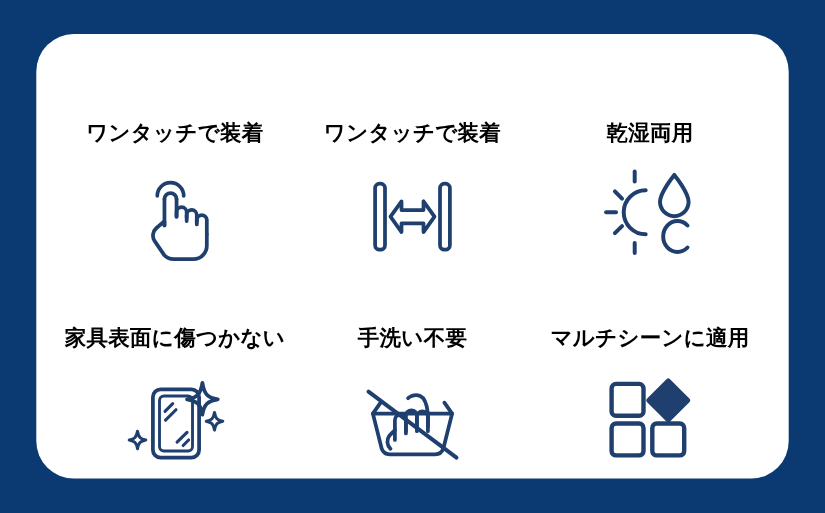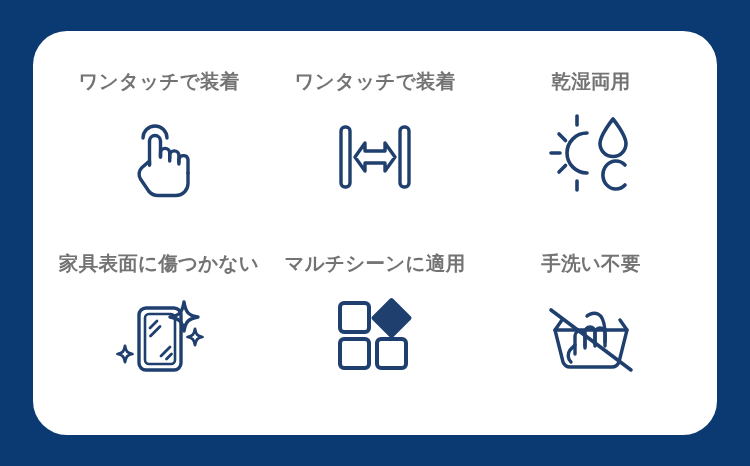--- a/index.html
+++ b/index.html
@@ -43,27 +43,28 @@
   .feature-cell {
     display: flex;
     flex-direction: column;
     align-items: center;
     justify-content: flex-start;
     padding-top: 18px;
     box-sizing: border-box;
   }
 
   .feature-label {
-    color: #737373;
+    color: #000000;
     font-size: 19.5px;
     font-weight: bold;
     letter-spacing: 0.3px;
     line-height: 1.1;
     white-space: nowrap;
     text-align: center;
+    margin-top: 40px;
   }
 
   .feature-icon {
     margin-top: 22px;
     display: flex;
     align-items: center;
     justify-content: center;
     width: 96px;
     height: 86px;
   }
@@ -155,49 +156,49 @@
           <path d="M71 6 C72.6 16.4 75.6 19.4 85 21 C75.6 22.6 72.6 25.6 71 35 C69.4 25.6 66.4 22.6 57 21 C66.4 19.4 69.4 16.4 71 6 Z"></path>
 
           <path d="M82 33 C83 38.6 84.4 40 89.5 41 C84.4 42 83 43.4 82 49 C81 43.4 79.6 42 74.5 41 C79.6 40 81 38.6 82 33 Z" stroke-width="2.8"></path>
 
           <path d="M12 50 C13 55.6 14.4 57 19.5 58 C14.4 59 13 60.4 12 66 C11 60.4 9.6 59 4.5 58 C9.6 57 11 55.6 12 50 Z" stroke-width="2.8"></path>
         </svg>
       </div>
     </div>
 
     <div class="feature-cell row-2">
-      <div class="feature-label">マルチシーンに適用</div>
-      <div class="feature-icon">
-        <svg width="80" height="76" viewBox="0 0 80 76" fill="none" stroke="#1f3f6e" stroke-width="4" stroke-linecap="round" stroke-linejoin="round">
-
-          <rect x="5" y="6" width="29" height="29" rx="4"></rect>
-
-          <rect x="5" y="42" width="29" height="29" rx="4"></rect>
-
-          <rect x="42" y="42" width="29" height="29" rx="4"></rect>
-
-          <path d="M56.5 3 L74.5 21 L56.5 39 L38.5 21 Z" fill="#1f3f6e"></path>
-        </svg>
-      </div>
-    </div>
-
-    <div class="feature-cell row-2">
       <div class="feature-label">手洗い不要</div>
       <div class="feature-icon">
         <svg width="92" height="78" viewBox="0 0 92 78" fill="none" stroke="#1f3f6e" stroke-width="3.4" stroke-linecap="round" stroke-linejoin="round">
 
           <path d="M10 34 L82 34 L74 66 A8 8 0 0 1 66 71 L26 71 A8 8 0 0 1 18 66 Z"></path>
           <path d="M10 34 L17 24"></path>
           <path d="M82 34 L75 24"></path>
 
           <path d="M30 58 L30 40 A5 5 0 0 1 40 40 L40 52"></path>
           <path d="M40 50 L40 36 A5 5 0 0 1 50 36 L50 50"></path>
           <path d="M50 48 L50 37 A5 5 0 0 1 60 37 L60 50"></path>
           <path d="M60 46 C60 46 62 22 53 18 C47 15.5 42 20 42 20"></path>
           <path d="M30 49 L25 54 A9 9 0 0 0 26 66"></path>
 
           <path d="M6 14 L86 74" stroke-width="3.6"></path>
         </svg>
       </div>
     </div>
 
+    <div class="feature-cell row-2">
+      <div class="feature-label">マルチシーンに適用</div>
+      <div class="feature-icon">
+        <svg width="80" height="76" viewBox="0 0 80 76" fill="none" stroke="#1f3f6e" stroke-width="4" stroke-linecap="round" stroke-linejoin="round">
+
+          <rect x="5" y="6" width="29" height="29" rx="4"></rect>
+
+          <rect x="5" y="42" width="29" height="29" rx="4"></rect>
+
+          <rect x="42" y="42" width="29" height="29" rx="4"></rect>
+
+          <path d="M56.5 3 L74.5 21 L56.5 39 L38.5 21 Z" fill="#1f3f6e"></path>
+        </svg>
+      </div>
+    </div>
+
   </div>
 </div>
 
 </body></html>

